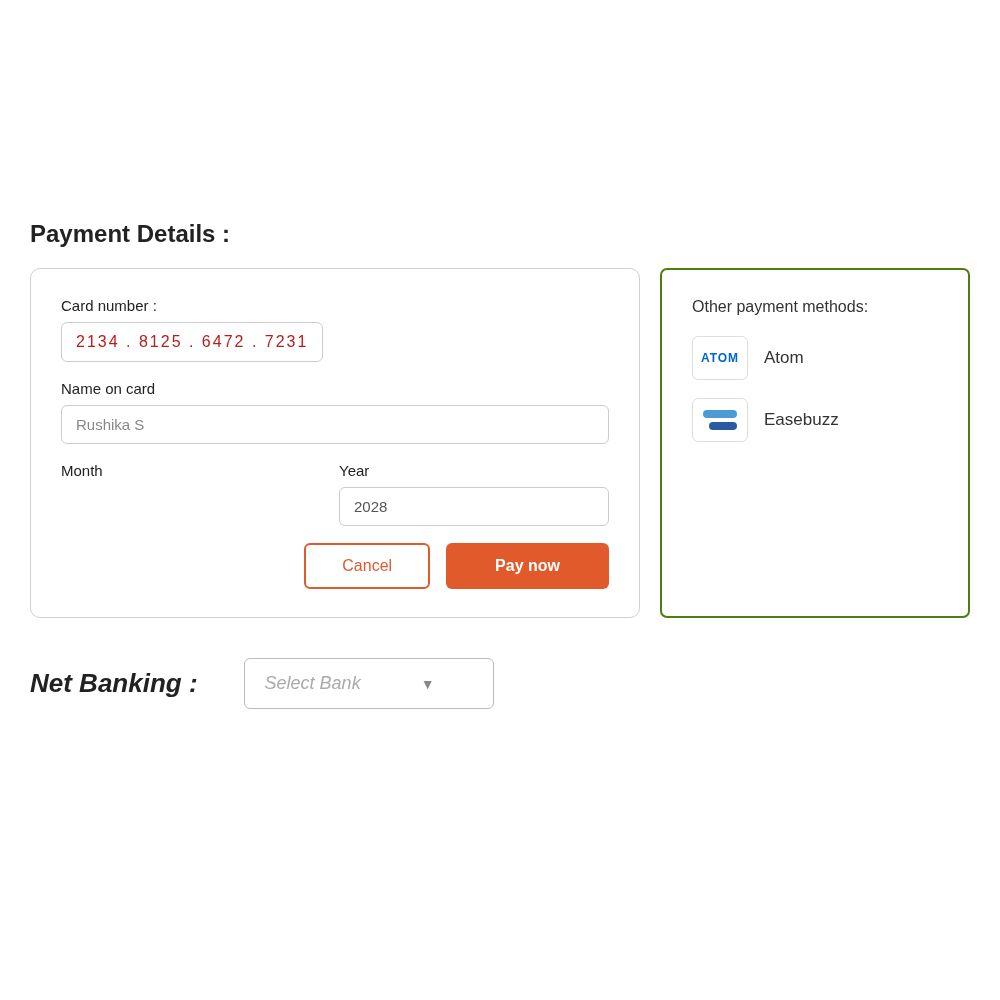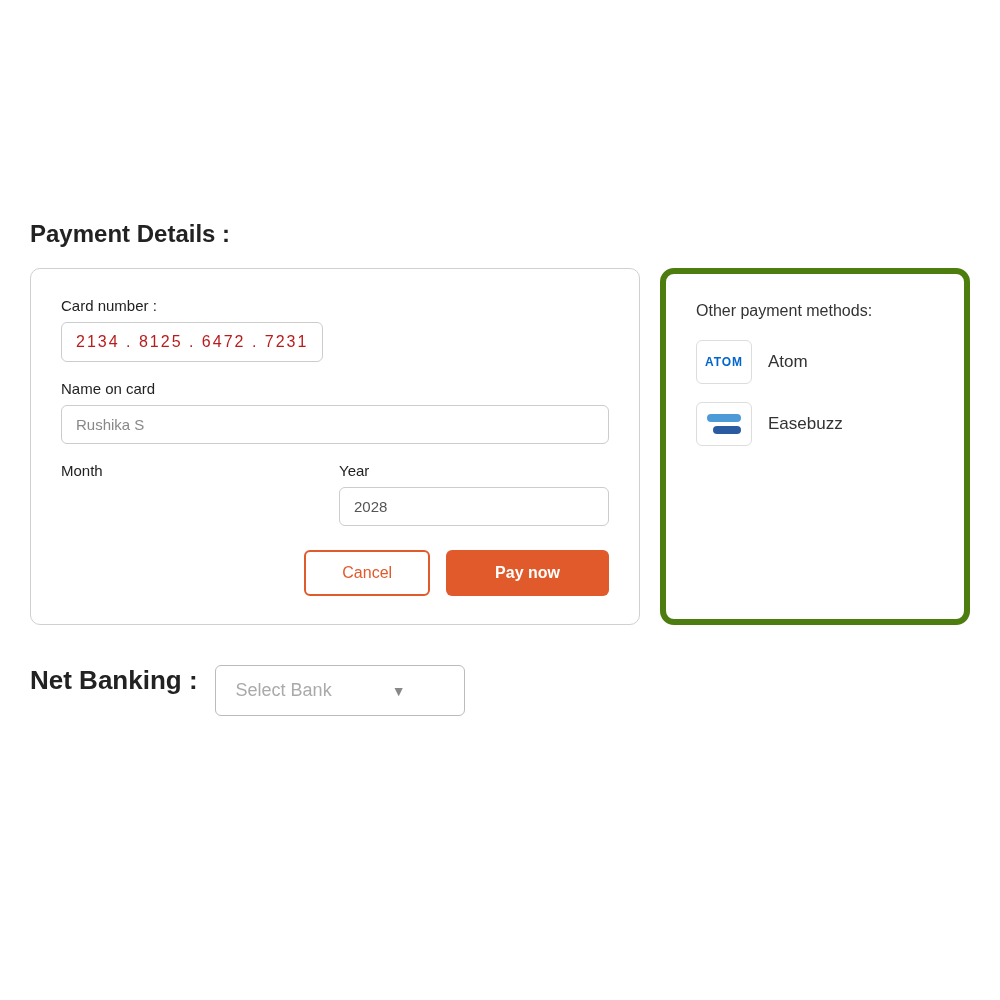--- a/index.html
+++ b/index.html
@@ -35,22 +35,22 @@
 
     .payment-card {
       border: 1px solid #d0d0d0;
       border-radius: 10px;
       padding: 28px 30px 28px 30px;
       flex: 1;
       max-width: 620px;
     }
 
     .other-methods-card {
-      border: 6px solid #4d7c0f;
-      border-radius: 14px;
+      border: 2px solid #4d7c0f;
+      border-radius: 7px;
       padding: 28px 30px;
       width: 310px;
       min-width: 280px;
     }
 
     .field-label {
       font-size: 15px;
       font-weight: 500;
       color: #222;
       margin-bottom: 8px;
@@ -74,21 +74,21 @@
       font-size: 15px;
       color: #888;
       width: 100%;
       margin-bottom: 18px;
       outline: none;
     }
 
     .date-cvv-row {
       display: flex;
       gap: 8px;
-      margin-bottom: 24px;
+      margin-bottom: 17px;
     }
 
     .date-cvv-group {
       display: flex;
       flex-direction: column;
       flex: 1;
     }
 
     .date-cvv-input {
       border: 1px solid #ccc;
@@ -198,22 +198,23 @@
       width: 28px;
       height: 8px;
       background: #2A5BA0;
       border-radius: 4px;
       margin-left: 6px;
     }
 
     
     .net-banking-row {
       display: flex;
-      align-items: flex-start;
-      gap: 17px;
+      align-items: center;
+      gap: 46px;
+      font-style: italic;
     }
 
     .net-banking-label {
       font-size: 26px;
       font-weight: 600;
       color: #222;
     }
 
     .select-bank-dropdown {
       border: 1.5px solid #bbb;

